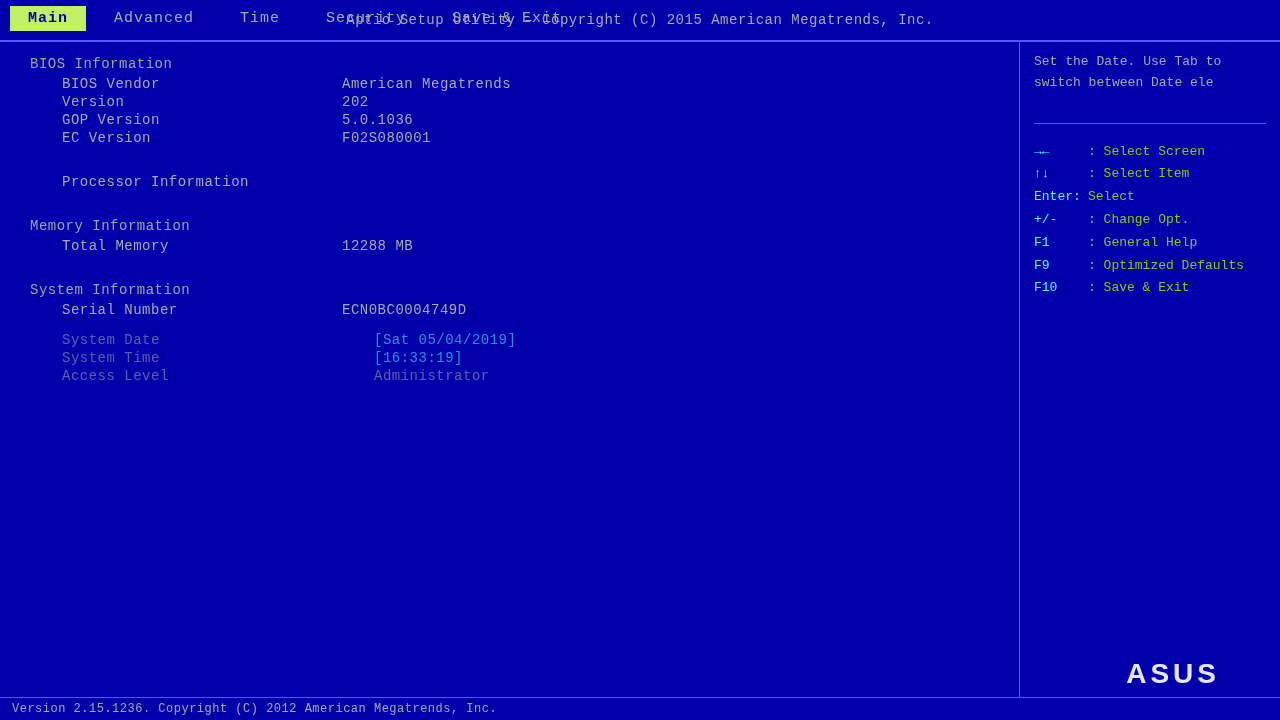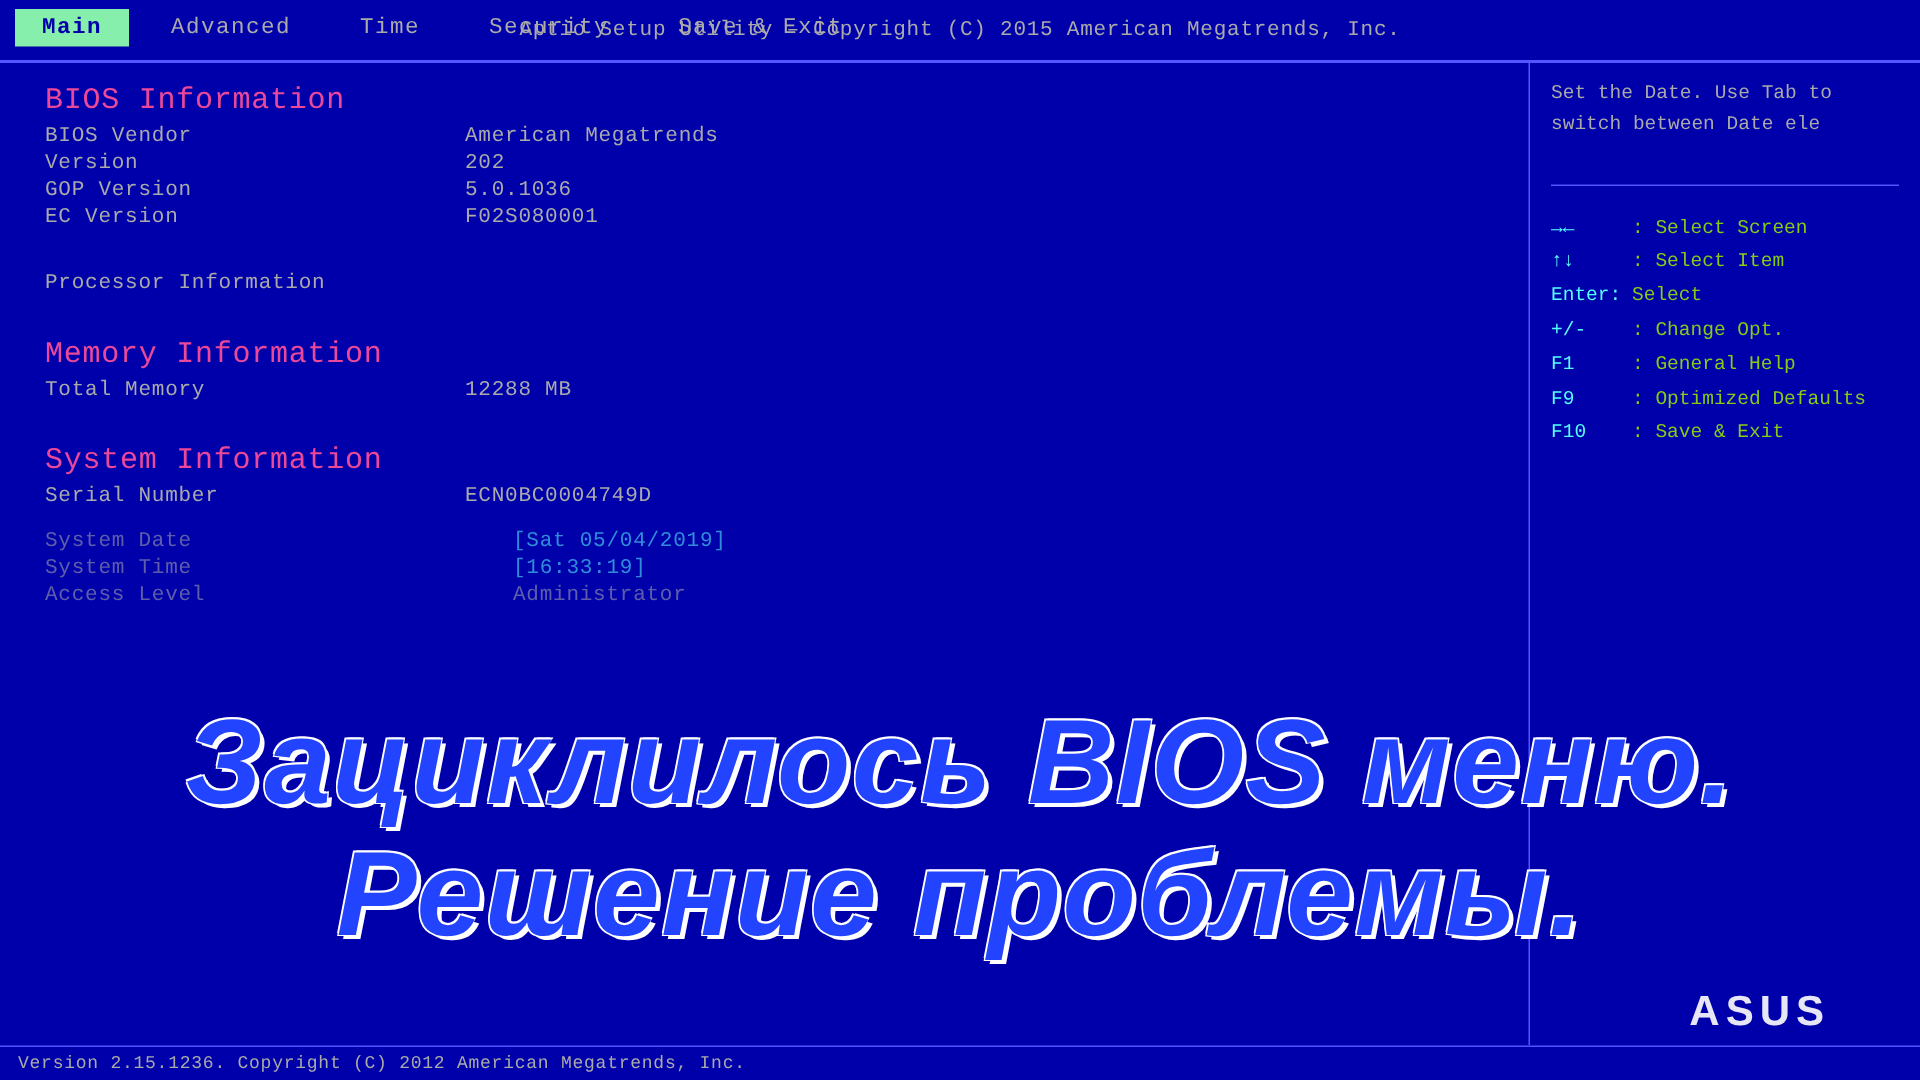--- a/index.html
+++ b/index.html
@@ -23,21 +23,21 @@
 
     .menu-tab {
       padding: 4px 18px;
       font-size: 15px;
       letter-spacing: 1px;
       cursor: pointer;
       color: #AAAAAA;
     }
 
     .menu-tab.active {
-      background: #86efac;
+      background: #bef264;
       color: #0000AA;
       font-weight: bold;
     }
 
     .menu-tabs {
       display: flex;
       align-items: center;
       gap: 10px;
       position: absolute;
       left: 10px;
@@ -89,38 +89,39 @@
       font-size: 13px;
     }
 
     .info-section {
       margin-bottom: 12px;
     }
 
     .info-row {
       display: flex;
       margin-bottom: 2px;
+      margin-left: 32px;
     }
 
     .info-label {
       color: #AAAAAA;
       font-size: 14px;
       min-width: 280px;
       letter-spacing: 0.5px;
     }
 
     .info-value {
       color: #AAAAAA;
       font-size: 14px;
       letter-spacing: 0.5px;
     }
 
     .section-header {
-      color: #ec4899;
-      font-size: 20px;
+      color: #a3a3a3;
+      font-size: 14px;
       letter-spacing: 0.5px;
       margin-bottom: 4px;
     }
 
     .separator {
       height: 14px;
     }
 
     .side-help {
       font-size: 13px;
@@ -326,18 +327,14 @@
     </div>
 
   </div>
 
   <div class="bottom-bar">
     <span>Version 2.15.1236. Copyright (C) 2012 American Megatrends, Inc.</span>
   </div>
 
   <div class="asus-logo">ASUS</div>
 
-  <div class="overlay-text">
-    <div class="overlay-line1">Зациклилось BIOS меню.</div>
-    <div class="overlay-line2">Решение проблемы.</div>
-  </div>
 
 </div>
 
 </body></html>

